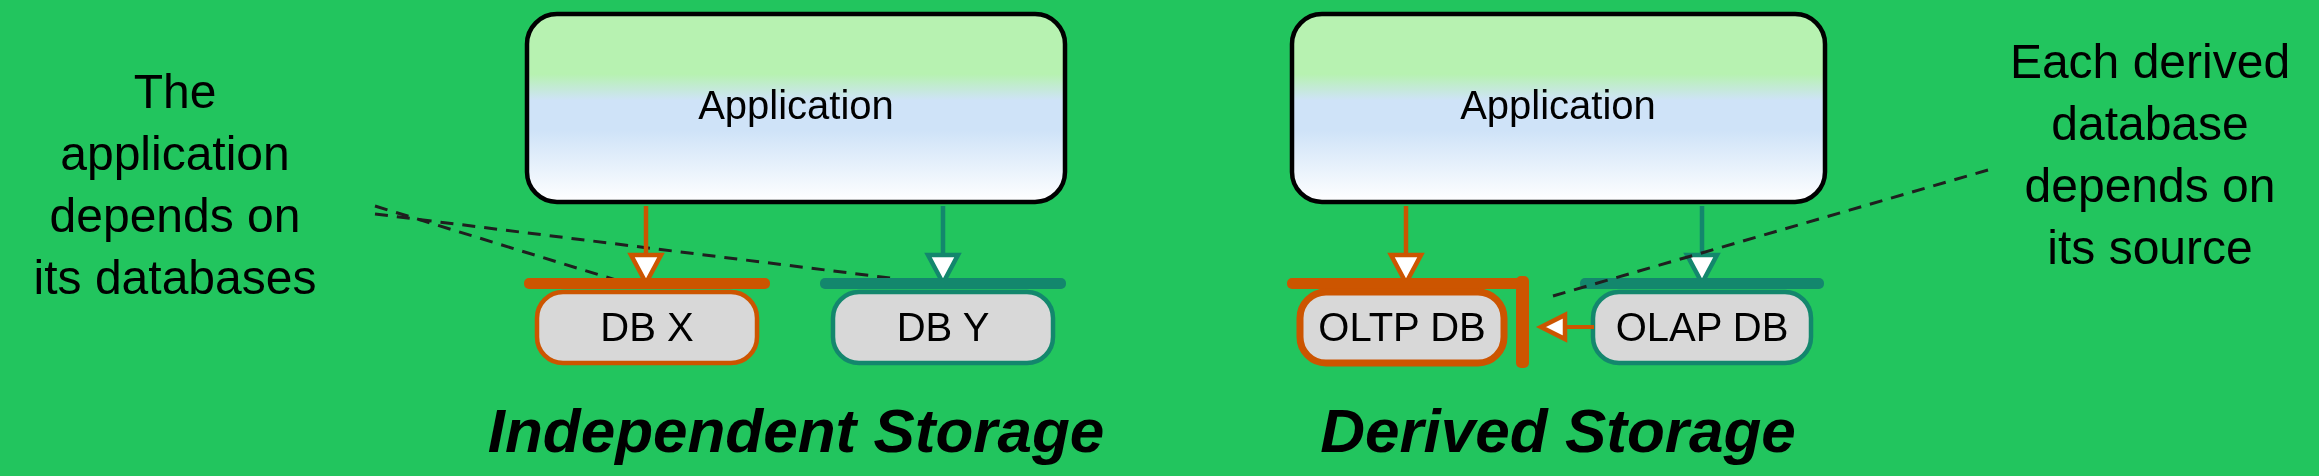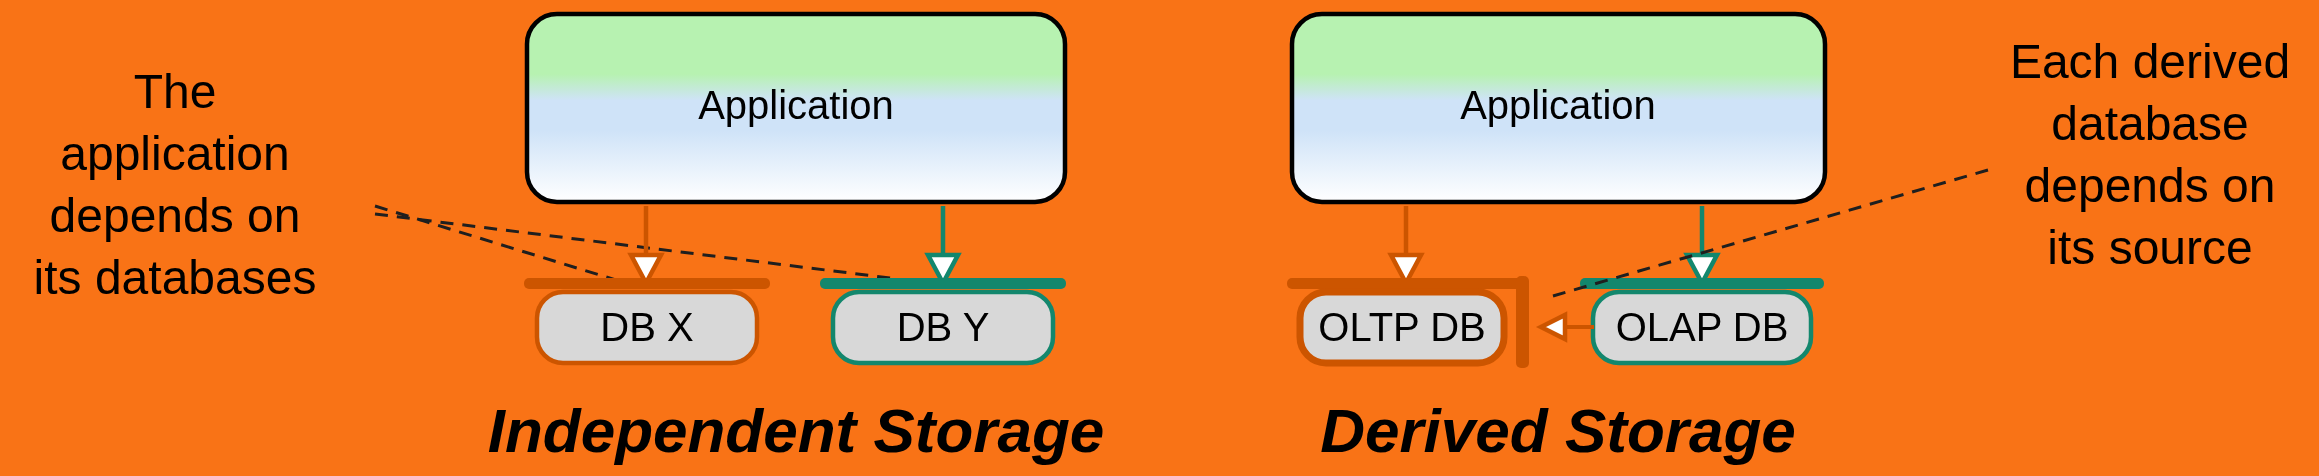--- a/index.html
+++ b/index.html
@@ -5,21 +5,21 @@
   :root{
     --orange:#cc5500;
     --teal:#13876d;
     --db_fill:#d8d8d8;
     --app_green:#b7f2b1;
     --app_blue:#cfe3f8;
     --outline:#000000;
     --annotation_text:#000000;
   }
   html,body{margin:0;padding:0;background:#ffffff;}
-  .canvas{position:relative;width:2319px;height:476px;background:#f97316;overflow:hidden;}
+  .canvas{position:relative;width:2319px;height:476px;background:#22c55e;overflow:hidden;}
   svg{display:block;width:2319px;height:476px;}
   text{font-family:"Liberation Sans",sans-serif;fill:var(--annotation_text);}
   .app-label{font-size:40px;text-anchor:middle;}
   .db-label{font-size:40px;text-anchor:middle;}
   .caption{font-size:62px;font-weight:bold;font-style:italic;text-anchor:middle;}
   .annotation{font-size:48px;text-anchor:middle;}
   .app-box{fill:url(#appGradient);stroke:var(--outline);stroke-width:4.5;}
   .db-box{fill:var(--db_fill);stroke-width:4.5;}
   .db-box.thick{stroke-width:7;}
   .stroke-orange{stroke:var(--orange);}

